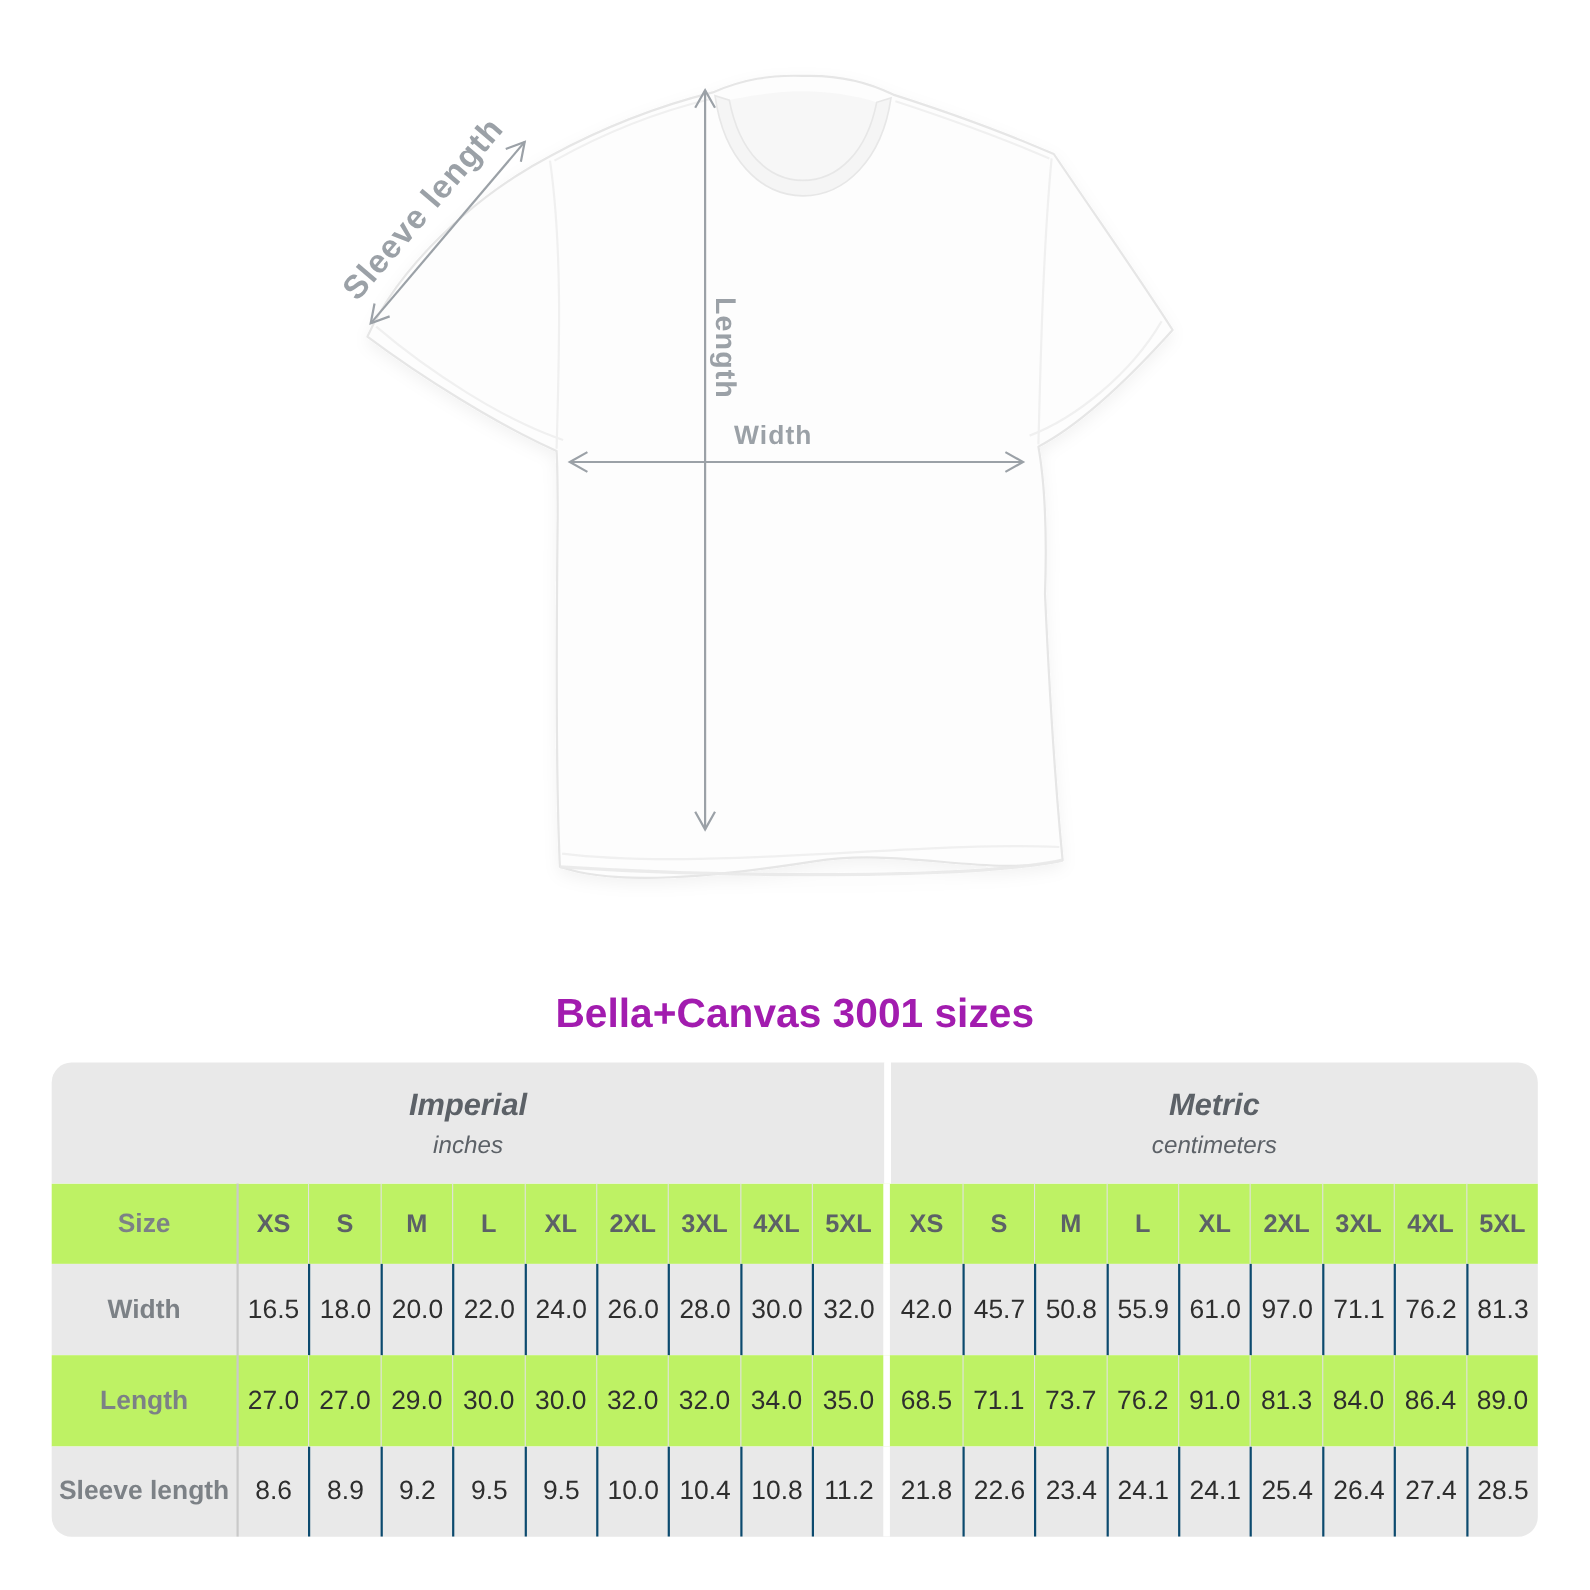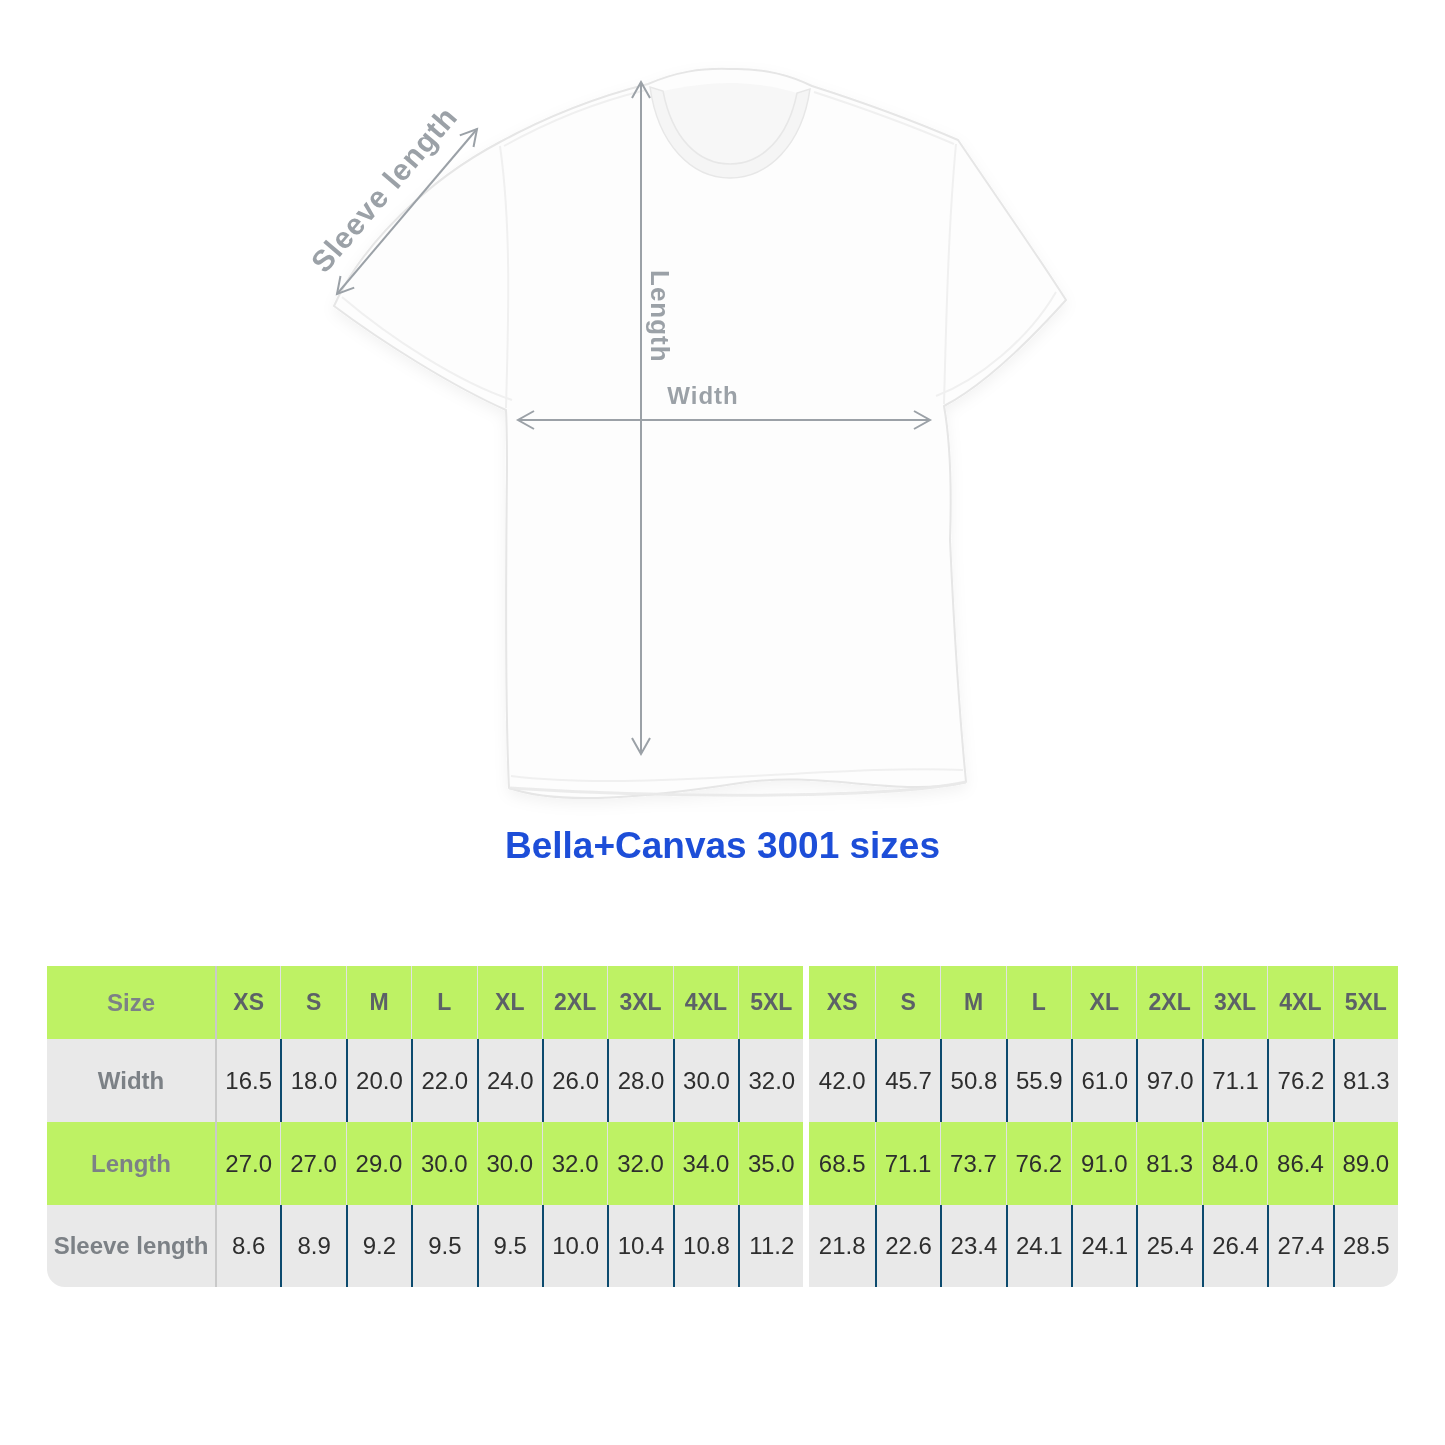--- a/index.html
+++ b/index.html
@@ -2,22 +2,22 @@
 <html><head>
 <meta charset="utf-8">
 <style>
   html,body{margin:0;padding:0;background:#fff;}
   .canvas{
     position:relative;width:1445px;height:1445px;background:#fff;overflow:hidden;
     font-family:"Liberation Sans",sans-serif;
   }
   .diagram{position:absolute;left:0;top:0;}
   .title{
-    position:absolute;top:825px;left:0;width:100%;margin:0;text-align:center;
-    font-size:37px;font-weight:bold;color:#1d4ed8;
+    position:absolute;top:901px;left:0;width:100%;margin:0;text-align:center;
+    font-size:37px;font-weight:bold;color:#a21caf;
   }
   .note{
     position:absolute;top:910px;left:0;width:100%;margin:0;text-align:center;
     font-size:22px;font-style:italic;color:#66696d;
   }
   .size-table{position:absolute;left:47px;top:966px;width:1351px;}
   .band-row{display:flex;height:110px;}
   .band{background:#e9e9e9;display:flex;flex-direction:column;align-items:center;justify-content:center;gap:7px;}
   .band.imperial{width:757px;border-top-left-radius:18px;}
   .band.metric{flex:1;border-top-right-radius:18px;}
@@ -97,20 +97,31 @@
 
     <text transform="translate(392 196) rotate(-49.5)" text-anchor="middle" font-size="30" font-weight="bold" letter-spacing="1" fill="#9ba1a7">Sleeve length</text>
     <text transform="translate(651 270) rotate(90)" font-size="26" font-weight="bold" letter-spacing="1" fill="#9ba1a7">Length</text>
     <text x="703" y="404" text-anchor="middle" font-size="24" font-weight="bold" letter-spacing="1" fill="#9ba1a7">Width</text>
   </svg>
 
   <h1 class="title">Bella+Canvas 3001 sizes</h1>
 
   <div class="size-table">
 
+    <div class="band-row">
+      <div class="band imperial">
+        <div class="band-name">Imperial</div>
+        <div class="band-unit">inches</div>
+      </div>
+      <div class="gap-col"></div>
+      <div class="band metric">
+        <div class="band-name">Metric</div>
+        <div class="band-unit">centimeters</div>
+      </div>
+    </div>
 
     <div class="trow light sizes-row">
       <div class="cell label">Size</div>
     <div class="cell szhead first">XS</div>
         <div class="cell szhead">S</div>
         <div class="cell szhead">M</div>
         <div class="cell szhead">L</div>
         <div class="cell szhead">XL</div>
         <div class="cell szhead">2XL</div>
         <div class="cell szhead">3XL</div>

